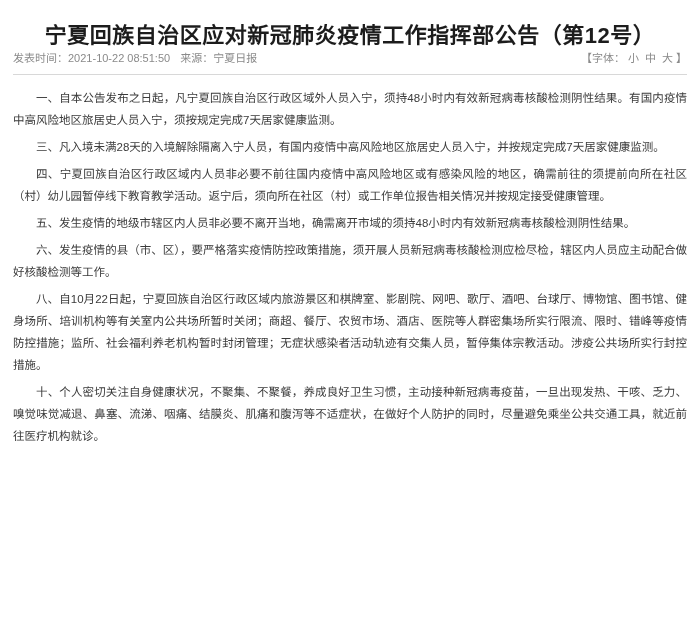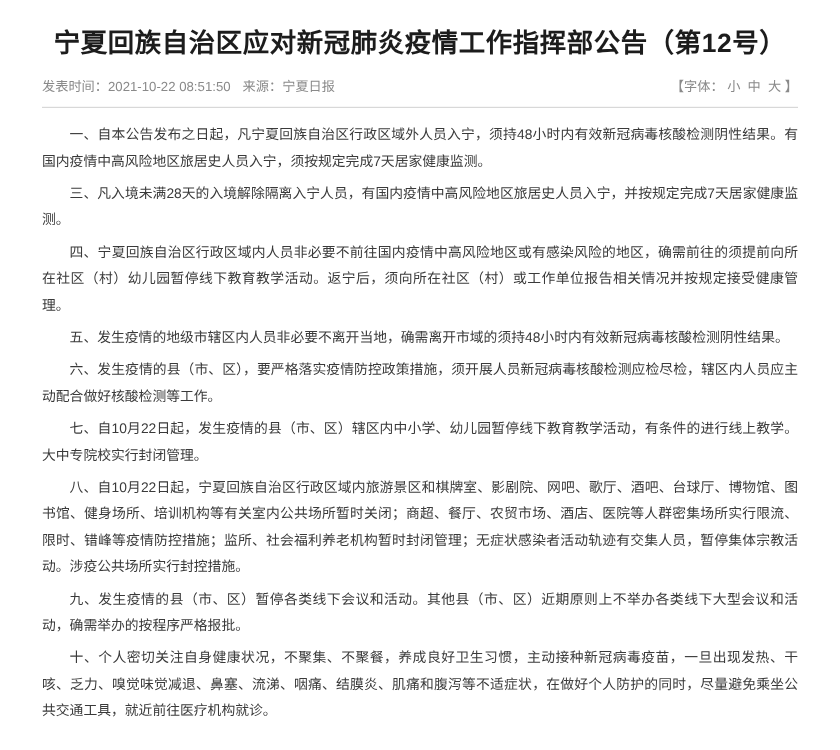--- a/index.html
+++ b/index.html
@@ -10,38 +10,38 @@
     width: 700px;
     height: 625px;
     overflow: hidden;
     background: #ffffff;
     font-family: "Liberation Sans", "DejaVu Sans", sans-serif;
   }
   .page {
     box-sizing: border-box;
     width: 700px;
     height: 625px;
-    padding: 0 35px;
+    padding: 0 13px;
     background: #ffffff;
   }
   .title {
     margin: 0;
     padding-top: 21px;
     font-size: 22px;
     line-height: 29px;
     font-weight: bold;
     text-align: center;
     color: #1c1c1c;
     letter-spacing: 0.5px;
   }
   .meta-row {
     display: flex;
     justify-content: space-between;
     align-items: center;
-    margin-top: 16px;
+    margin-top: 1px;
     padding-bottom: 9px;
     border-bottom: 1px solid #d8d8d8;
     font-size: 11px;
     line-height: 14px;
     color: #8a8a8a;
     white-space: nowrap;
   }
   .meta-left .meta-gap {
     display: inline-block;
     width: 10px;
@@ -80,19 +80,17 @@
       <span>【字体：</span><span class="opt">小</span><span class="opt">中</span><span class="opt">大</span><span>】</span>
     </div>
   </div>
 
   <div class="article">
     <p>一、自本公告发布之日起，凡宁夏回族自治区行政区域外人员入宁，须持48小时内有效新冠病毒核酸检测阴性结果。有国内疫情中高风险地区旅居史人员入宁，须按规定完成7天居家健康监测。</p>
     <p>三、凡入境未满28天的入境解除隔离入宁人员，有国内疫情中高风险地区旅居史人员入宁，并按规定完成7天居家健康监测。</p>
     <p>四、宁夏回族自治区行政区域内人员非必要不前往国内疫情中高风险地区或有感染风险的地区，确需前往的须提前向所在社区（村）幼儿园暂停线下教育教学活动。返宁后，须向所在社区（村）或工作单位报告相关情况并按规定接受健康管理。</p>
     <p>五、发生疫情的地级市辖区内人员非必要不离开当地，确需离开市域的须持48小时内有效新冠病毒核酸检测阴性结果。</p>
     <p>六、发生疫情的县（市、区），要严格落实疫情防控政策措施，须开展人员新冠病毒核酸检测应检尽检，辖区内人员应主动配合做好核酸检测等工作。</p>
-    <p>七、自10月22日起，发生疫情的县（市、区）辖区内中小学、幼儿园暂停线下教育教学活动，有条件的进行线上教学。大中专院校实行封闭管理。</p>
     <p>八、自10月22日起，宁夏回族自治区行政区域内旅游景区和棋牌室、影剧院、网吧、歌厅、酒吧、台球厅、博物馆、图书馆、健身场所、培训机构等有关室内公共场所暂时关闭；商超、餐厅、农贸市场、酒店、医院等人群密集场所实行限流、限时、错峰等疫情防控措施；监所、社会福利养老机构暂时封闭管理；无症状感染者活动轨迹有交集人员，暂停集体宗教活动。涉疫公共场所实行封控措施。</p>
-    <p>九、发生疫情的县（市、区）暂停各类线下会议和活动。其他县（市、区）近期原则上不举办各类线下大型会议和活动，确需举办的按程序严格报批。</p>
     <p>十、个人密切关注自身健康状况，不聚集、不聚餐，养成良好卫生习惯，主动接种新冠病毒疫苗，一旦出现发热、干咳、乏力、嗅觉味觉减退、鼻塞、流涕、咽痛、结膜炎、肌痛和腹泻等不适症状，在做好个人防护的同时，尽量避免乘坐公共交通工具，就近前往医疗机构就诊。</p>
   </div>
 
 </div>
 
 </body></html>

